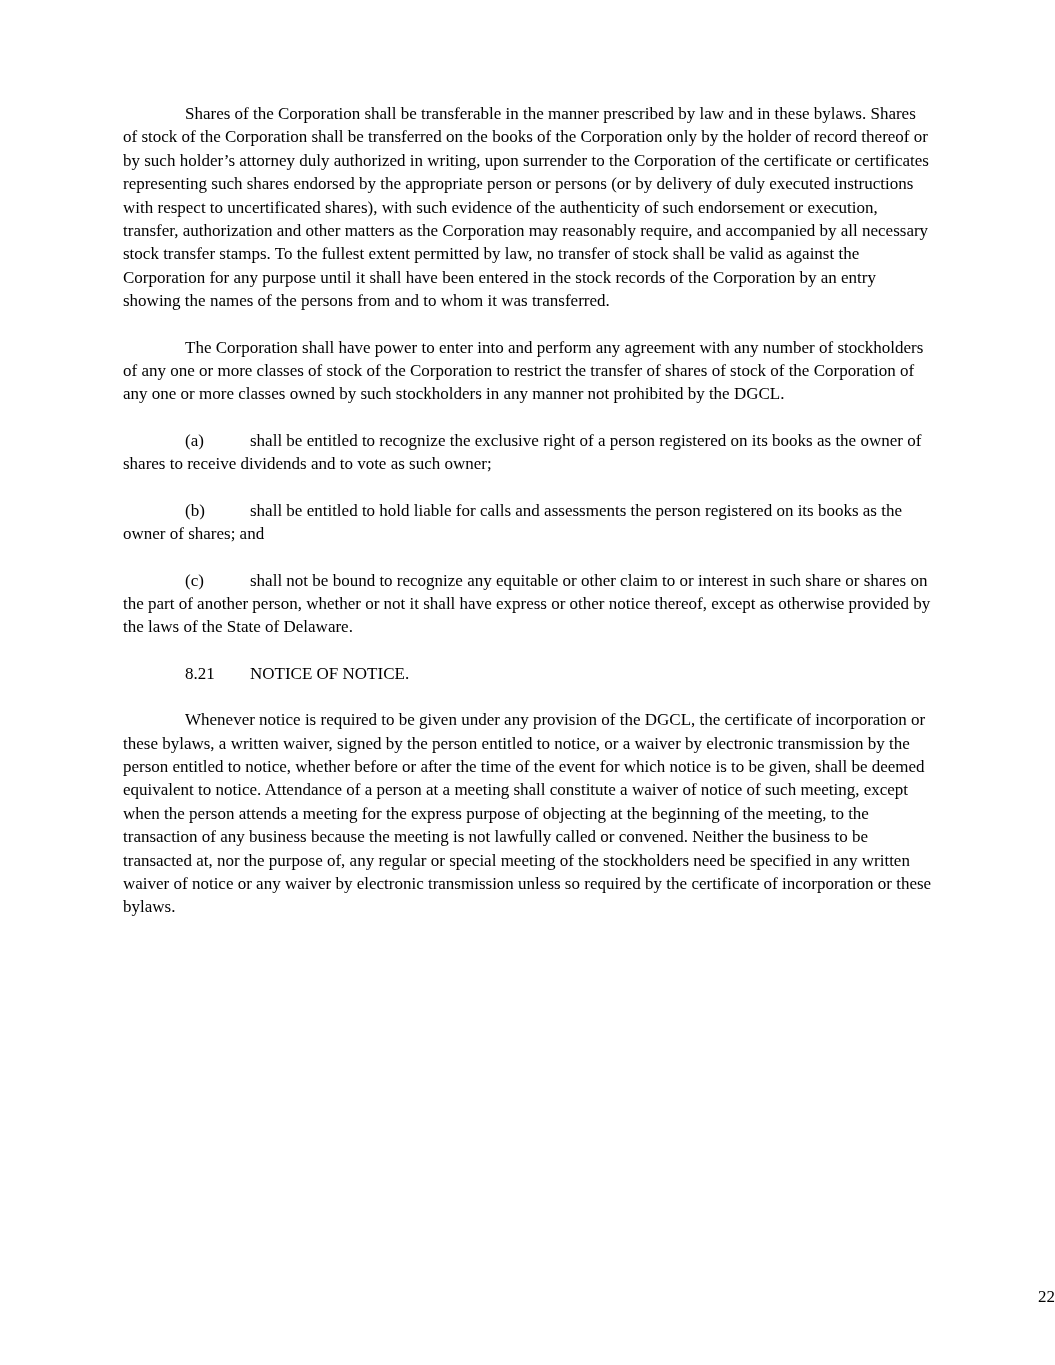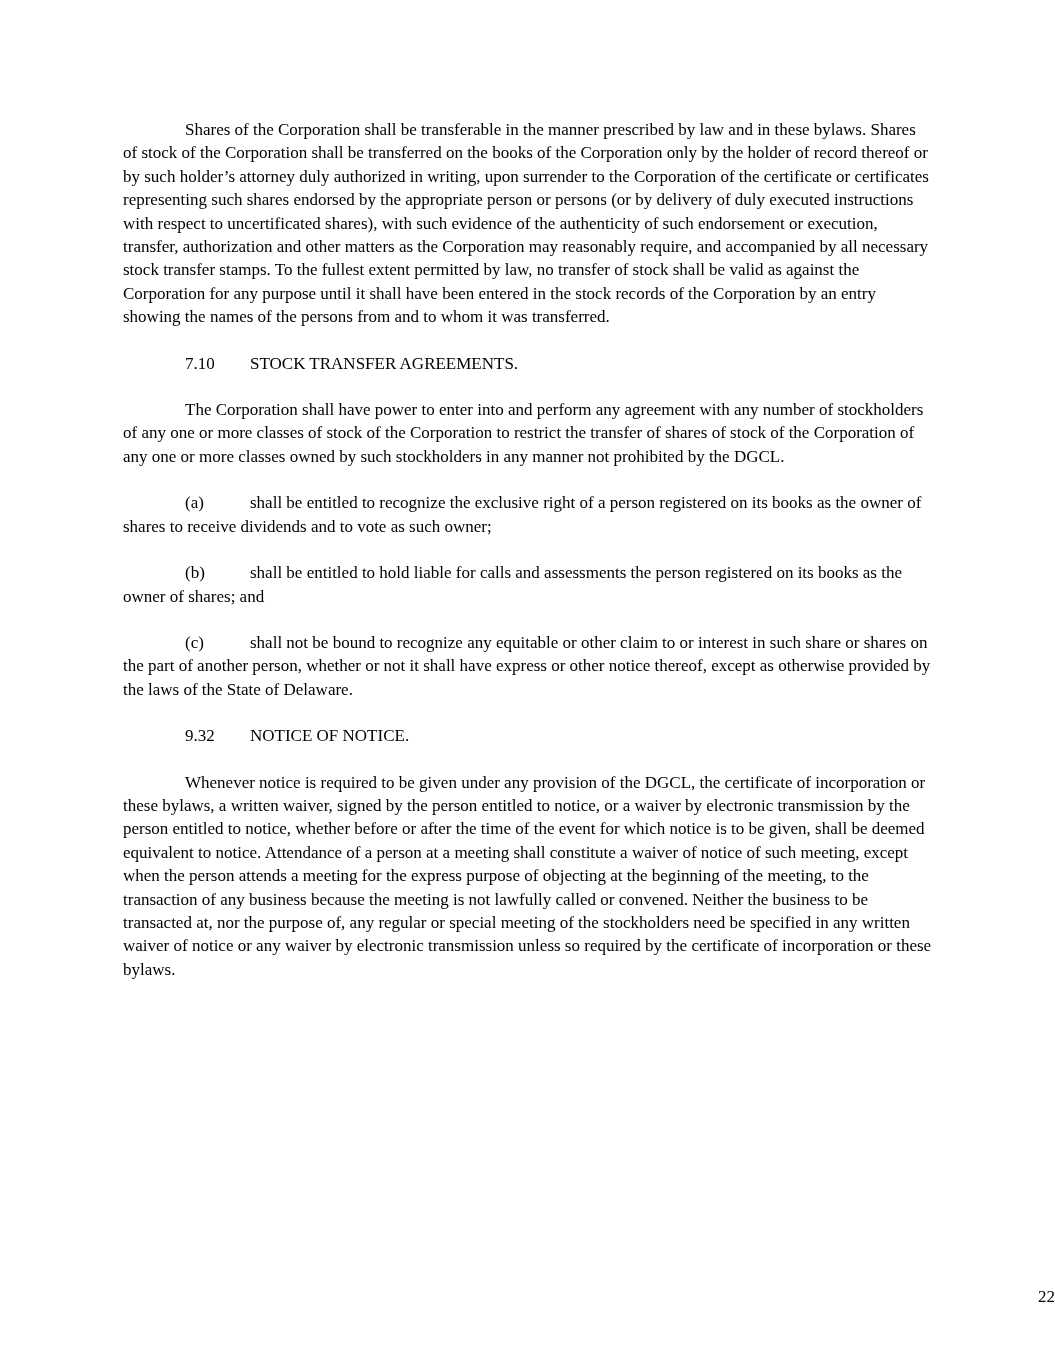--- a/index.html
+++ b/index.html
@@ -10,21 +10,21 @@
   body {
     width: 1055px;
     height: 1365px;
     position: relative;
     font-family: "Liberation Serif", serif;
     color: #000000;
     overflow: hidden;
   }
   .page-content {
     position: absolute;
-    top: 118px;
+    top: 102px;
     left: 123px;
     width: 810px;
     font-size: 17px;
     line-height: 23.4px;
   }
   .para {
     margin: 0 0 23px 0;
     text-indent: 62px;
     text-align: left;
   }
@@ -46,41 +46,38 @@
     font-size: 17px;
   }
 </style>
 </head>
 <body>
 
 <div class="page-content">
 
   <p class="para">Shares of the Corporation shall be transferable in the manner prescribed by law and in these bylaws. Shares of stock of the Corporation shall be transferred on the books of the Corporation only by the holder of record thereof or by such holder’s attorney duly authorized in writing, upon surrender to the Corporation of the certificate or certificates representing such shares endorsed by the appropriate person or persons (or by delivery of duly executed instructions with respect to uncertificated shares), with such evidence of the authenticity of such endorsement or execution, transfer, authorization and other matters as the Corporation may reasonably require, and accompanied by all necessary stock transfer stamps. To the fullest extent permitted by law, no transfer of stock shall be valid as against the Corporation for any purpose until it shall have been entered in the stock records of the Corporation by an entry showing the names of the persons from and to whom it was transferred.</p>
 
-  <p class="heading">
-    <span class="sec-num">7.10</span><span>STOCK TRANSFER AGREEMENTS.</span>
-  </p>
 
   <p class="para">The Corporation shall have power to enter into and perform any agreement with any number of stockholders of any one or more classes of stock of the Corporation to restrict the transfer of shares of stock of the Corporation of any one or more classes owned by such stockholders in any manner not prohibited by the DGCL.</p>
 
 
 
   <p class="para">
     <span class="item-label">(a)</span><span>shall be entitled to recognize the exclusive right of a person registered on its books as the owner of shares to receive dividends and to vote as such owner;</span>
   </p>
 
   <p class="para">
     <span class="item-label">(b)</span><span>shall be entitled to hold liable for calls and assessments the person registered on its books as the owner of shares; and</span>
   </p>
 
   <p class="para">
     <span class="item-label">(c)</span><span>shall not be bound to recognize any equitable or other claim to or interest in such share or shares on the part of another person, whether or not it shall have express or other notice thereof, except as otherwise provided by the laws of the State of Delaware.</span>
   </p>
 
   <p class="heading">
-    <span class="sec-num">9.32</span><span>NOTICE OF NOTICE.</span>
+    <span class="sec-num">8.21</span><span>NOTICE OF NOTICE.</span>
   </p>
 
   <p class="para">Whenever notice is required to be given under any provision of the DGCL, the certificate of incorporation or these bylaws, a written waiver, signed by the person entitled to notice, or a waiver by electronic transmission by the person entitled to notice, whether before or after the time of the event for which notice is to be given, shall be deemed equivalent to notice. Attendance of a person at a meeting shall constitute a waiver of notice of such meeting, except when the person attends a meeting for the express purpose of objecting at the beginning of the meeting, to the transaction of any business because the meeting is not lawfully called or convened. Neither the business to be transacted at, nor the purpose of, any regular or special meeting of the stockholders need be specified in any written waiver of notice or any waiver by electronic transmission unless so required by the certificate of incorporation or these bylaws.</p>
 
 </div>
 
 <div class="page-number">22</div>
 
 </body></html>

